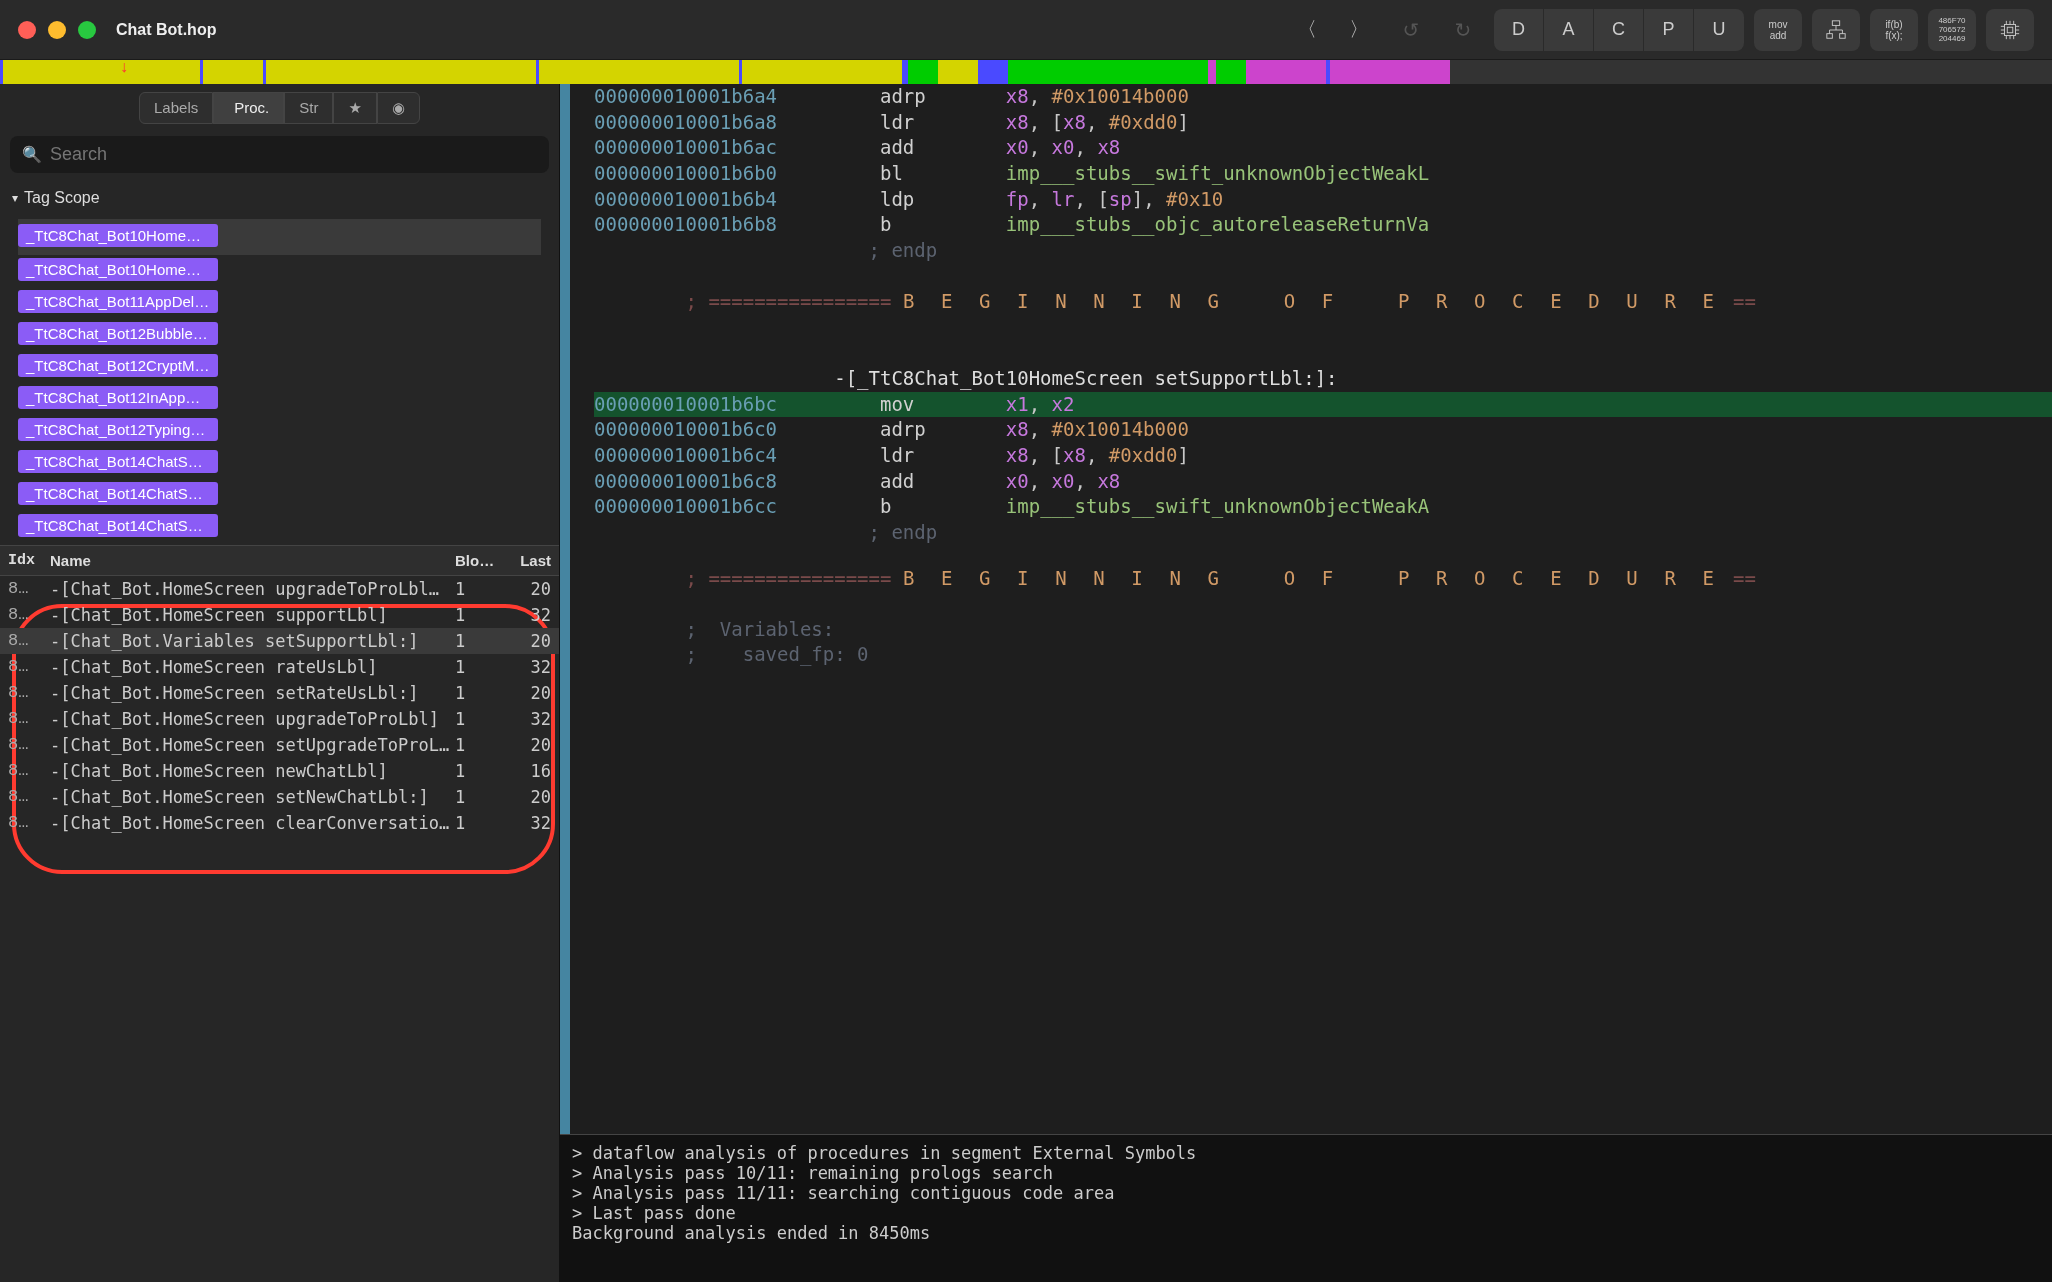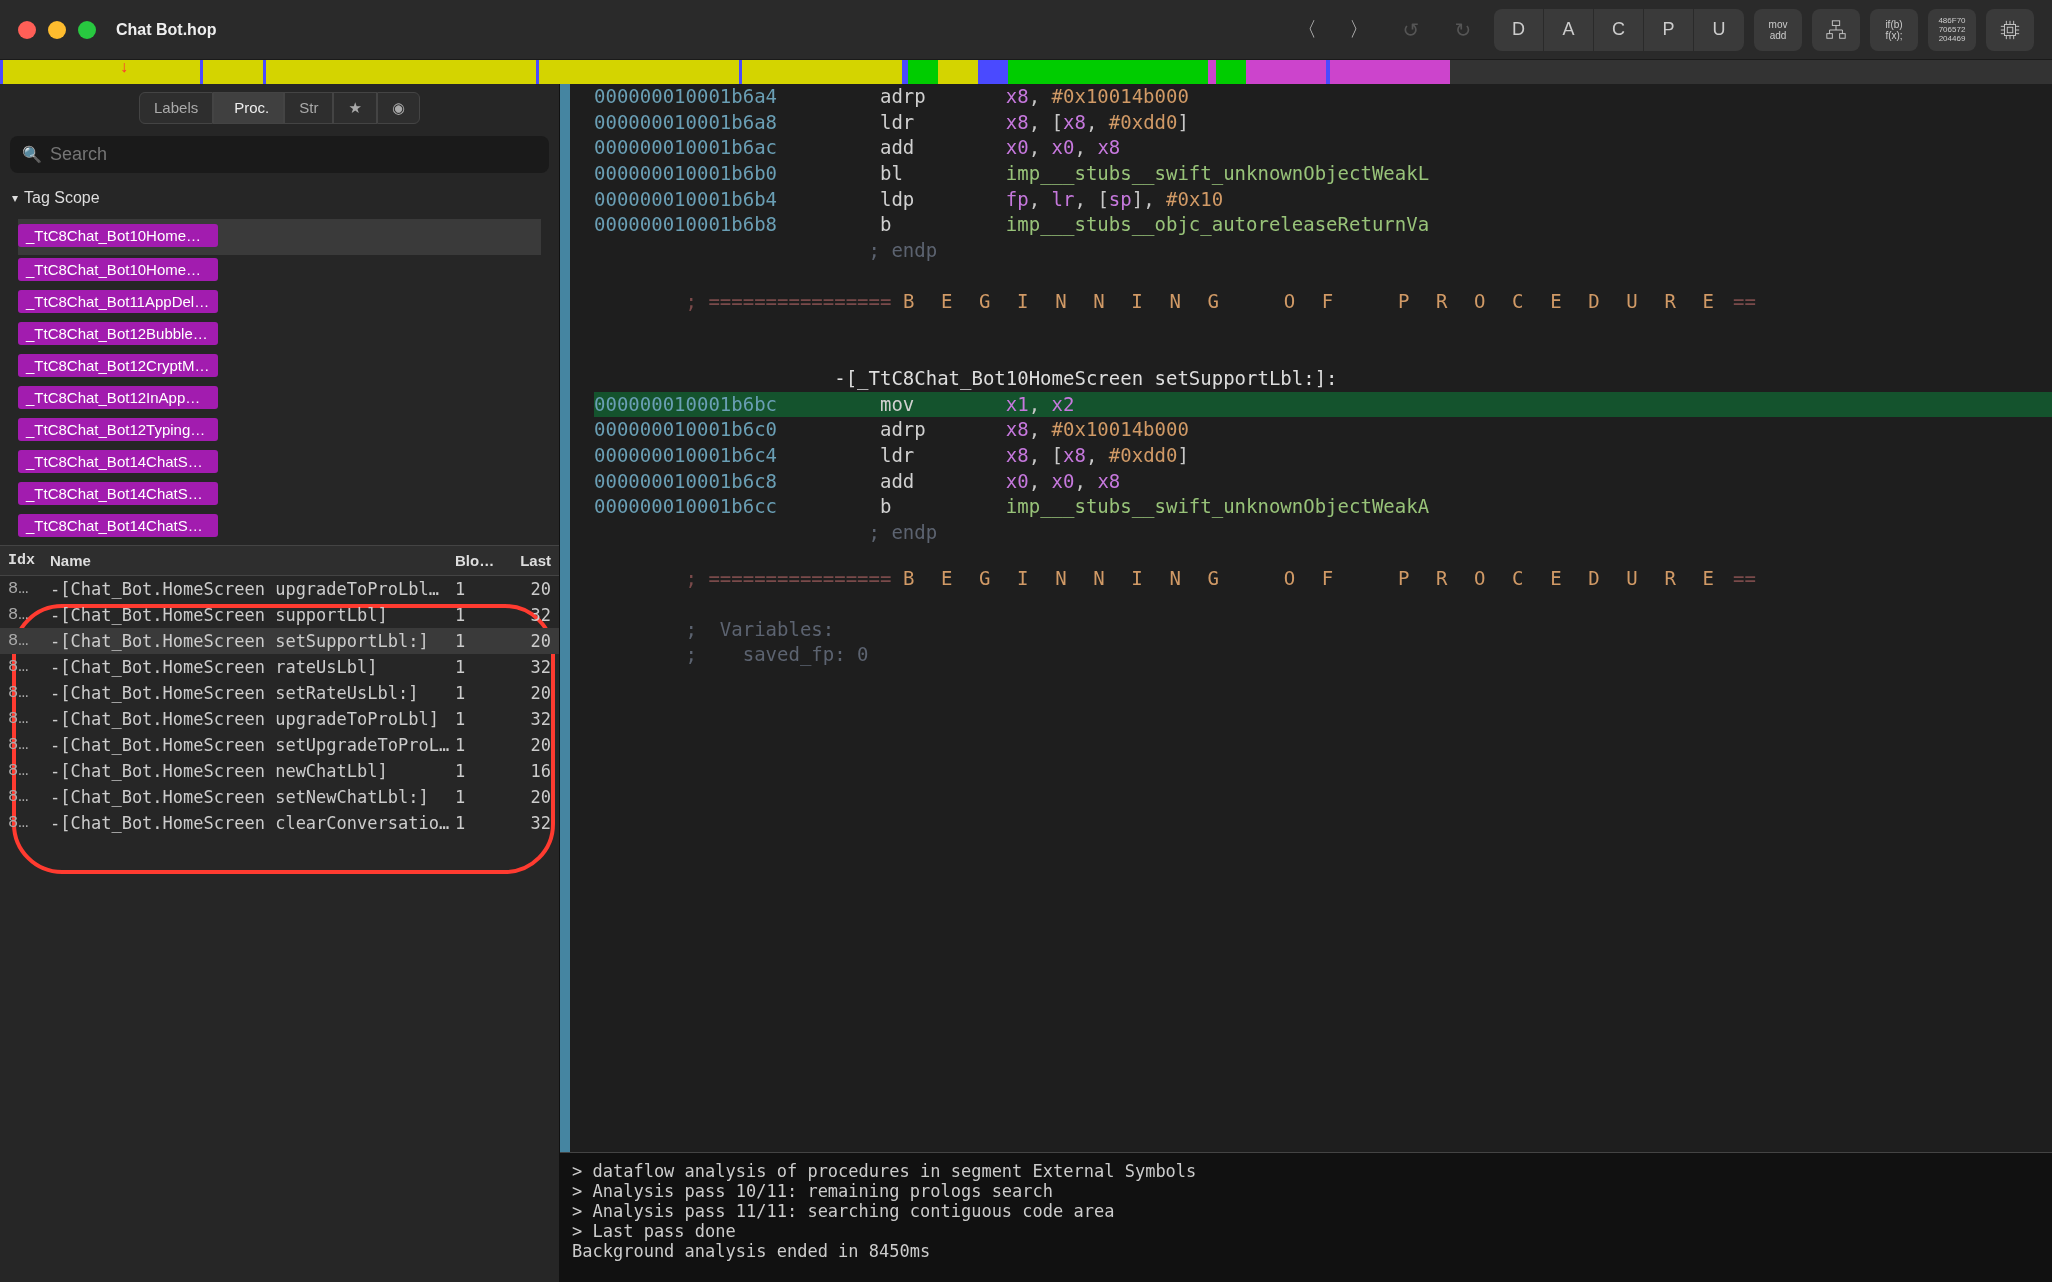--- a/index.html
+++ b/index.html
@@ -59,21 +59,21 @@
 .search-box { margin:8px 10px; background:#1a1a1a; border-radius:8px; padding:8px 12px; display:flex; align-items:center; gap:8px; }
 .search-box input { background:transparent; border:none; color:#888; font-size:18px; outline:none; flex:1; }
 .search-icon { color:#888; font-size:16px; }
 
 
 .tag-scope { padding:8px 12px; display:flex; align-items:center; gap:6px; font-size:16px; color:#ddd; }
 .tag-scope .chev { font-size:12px; }
 
 
 .tag-list { flex:0 0 auto; overflow:hidden; padding:4px 18px; max-height:330px; }
-.tag-item { background:#a21caf; color:#fff; font-size:15px; padding:3px 8px; margin:3px 0; border-radius:3px; display:inline-block; width:200px; white-space:nowrap; overflow:hidden; text-overflow:ellipsis; }
+.tag-item { background:#8b5cf6; color:#fff; font-size:15px; padding:3px 8px; margin:3px 0; border-radius:3px; display:inline-block; width:200px; white-space:nowrap; overflow:hidden; text-overflow:ellipsis; }
 .tag-row-selected { background:#3a3a3a; padding:2px 0; }
 
 
 .proc-table { flex:1; overflow:hidden; border-top:1px solid #444; }
 .proc-header { display:flex; background:#2e2e2e; padding:6px 8px; font-size:15px; font-weight:600; color:#ddd; border-bottom:1px solid #444; }
 .col-idx { width:42px;font-family:Liberation Mono, monospace; }
 .col-name { flex:1; }
 .col-blo { width:50px; }
 .col-size { width:46px; text-align:right; }
 .proc-body { font-family: "SF Mono", Menlo, monospace; font-size:17px; }
@@ -93,21 +93,21 @@
 .reg { color:#c678dd; }
 .imm { color:#d19a66; }
 .sym { color:#98c379; }
 .comment { color:#5c6370; }
 .sep { color:#7a4a4a; }
 .proc-hdr { color:#d19a66; letter-spacing:0.4em; }
 .proc-name { color:#ddd; }
 .asm-selected { background:#14532d; }
 
 
-.console { height:130px; background:#111; border-top:1px solid #444; padding:8px 12px; font-family:"SF Mono", Menlo, monospace; font-size:17px; color:#ccc; overflow:hidden; white-space:pre; }
+.console { height:148px; background:#111; border-top:1px solid #444; padding:8px 12px; font-family:"SF Mono", Menlo, monospace; font-size:17px; color:#ccc; overflow:hidden; white-space:pre; }
 </style>
 </head>
 <body>
 
 <div class="titlebar">
   <div class="traffic">
     <div class="tl red"></div>
     <div class="tl yellow"></div>
     <div class="tl green"></div>
   </div>
@@ -227,21 +227,21 @@
             <div class="col-size">20</div>
           </div>
           <div class="proc-row">
             <div class="col-idx">8…</div>
             <div class="col-name">-[Chat_Bot.HomeScreen supportLbl]</div>
             <div class="col-blo">1</div>
             <div class="col-size">32</div>
           </div>
           <div class="proc-row selected">
             <div class="col-idx">8…</div>
-            <div class="col-name">-[Chat_Bot.HomeScreen setSupportLbl:]</div>
+            <div class="col-name">-[Chat_Bot.Variables setSupportLbl:]</div>
             <div class="col-blo">1</div>
             <div class="col-size">20</div>
           </div>
           <div class="proc-row">
             <div class="col-idx">8…</div>
             <div class="col-name">-[Chat_Bot.HomeScreen rateUsLbl]</div>
             <div class="col-blo">1</div>
             <div class="col-size">32</div>
           </div>
           <div class="proc-row">

